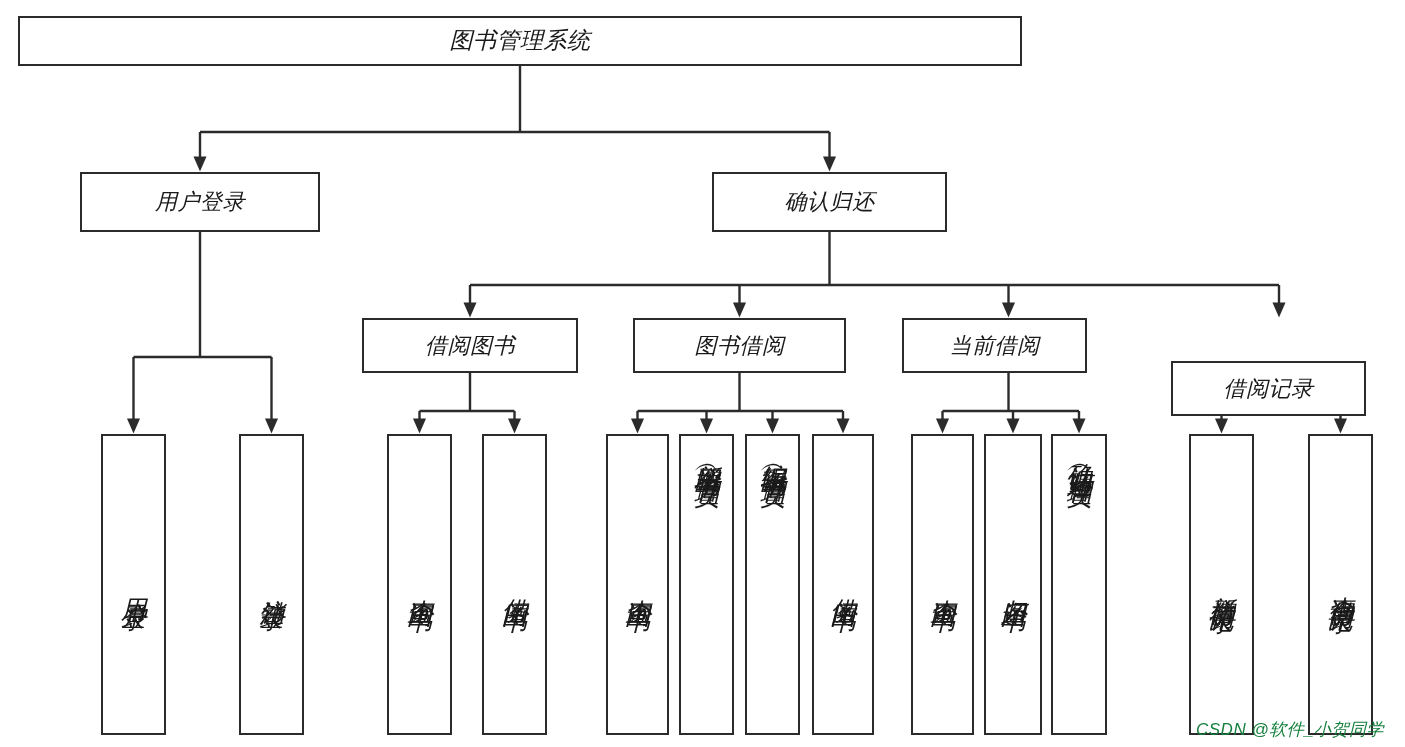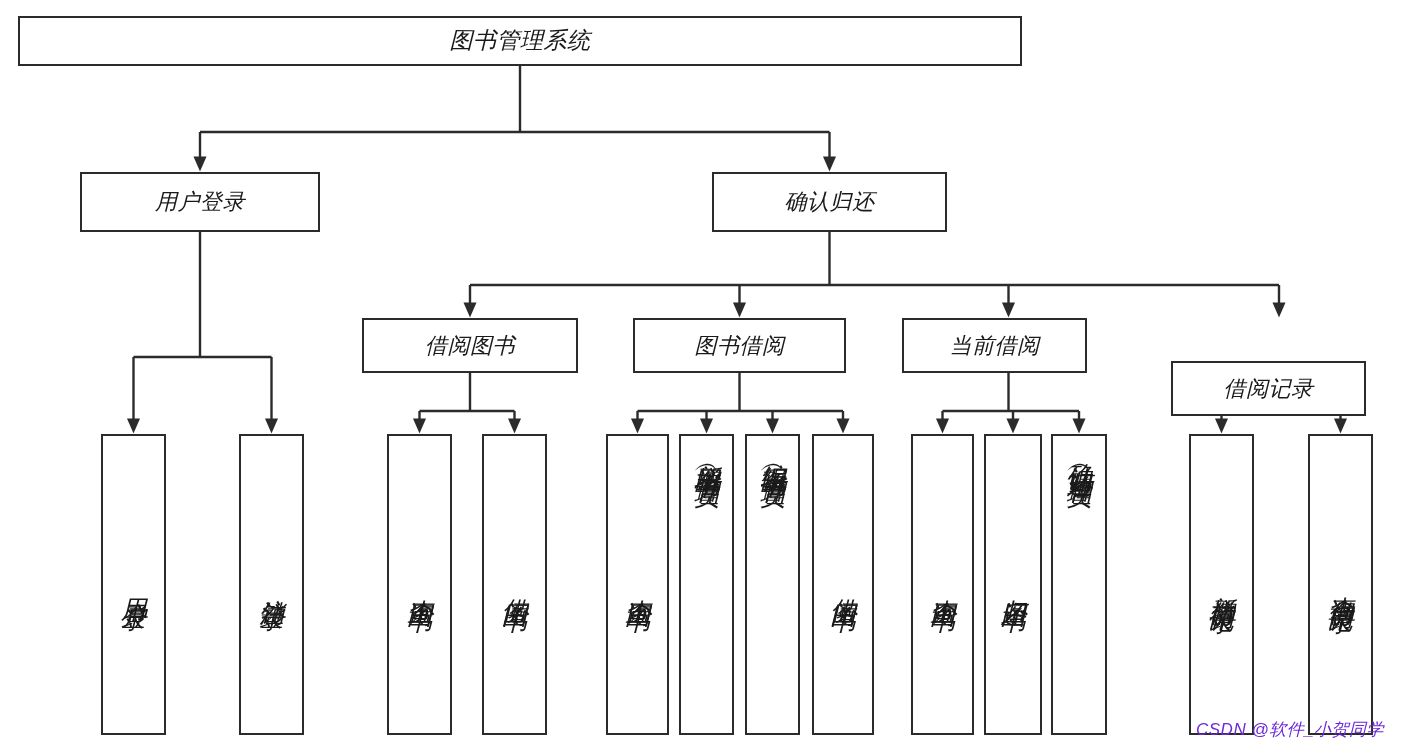--- a/index.html
+++ b/index.html
@@ -203,15 +203,15 @@
     <span class="label">确认归还（管理员）</span>
   </div>
 
   <div class="node vert mid" style="left: 1189px; top: 434px; width: 65px; height: 301px;">
     <span class="label">新增借阅记录</span>
   </div>
   <div class="node vert mid" style="left: 1308px; top: 434px; width: 65px; height: 301px;">
     <span class="label">查询借阅记录</span>
   </div>
 
-  <div class="watermark" style="left: 1196px; top: 718px; color: #6d28d9;">CSDN @软件_小贺同学</div>
+  <div class="watermark" style="left: 1196px; top: 718px; color: #15803d;">CSDN @软件_小贺同学</div>
 
 </div>
 
 </body></html>

